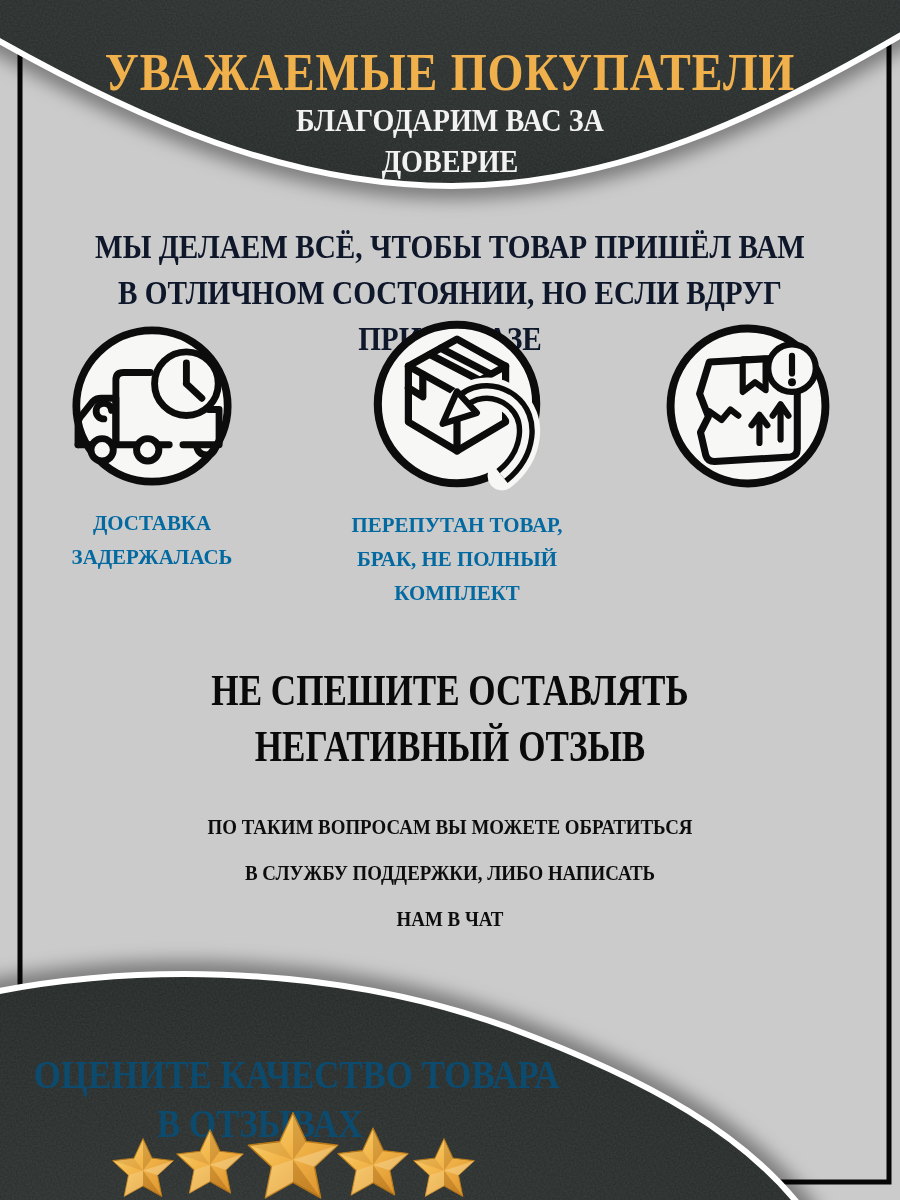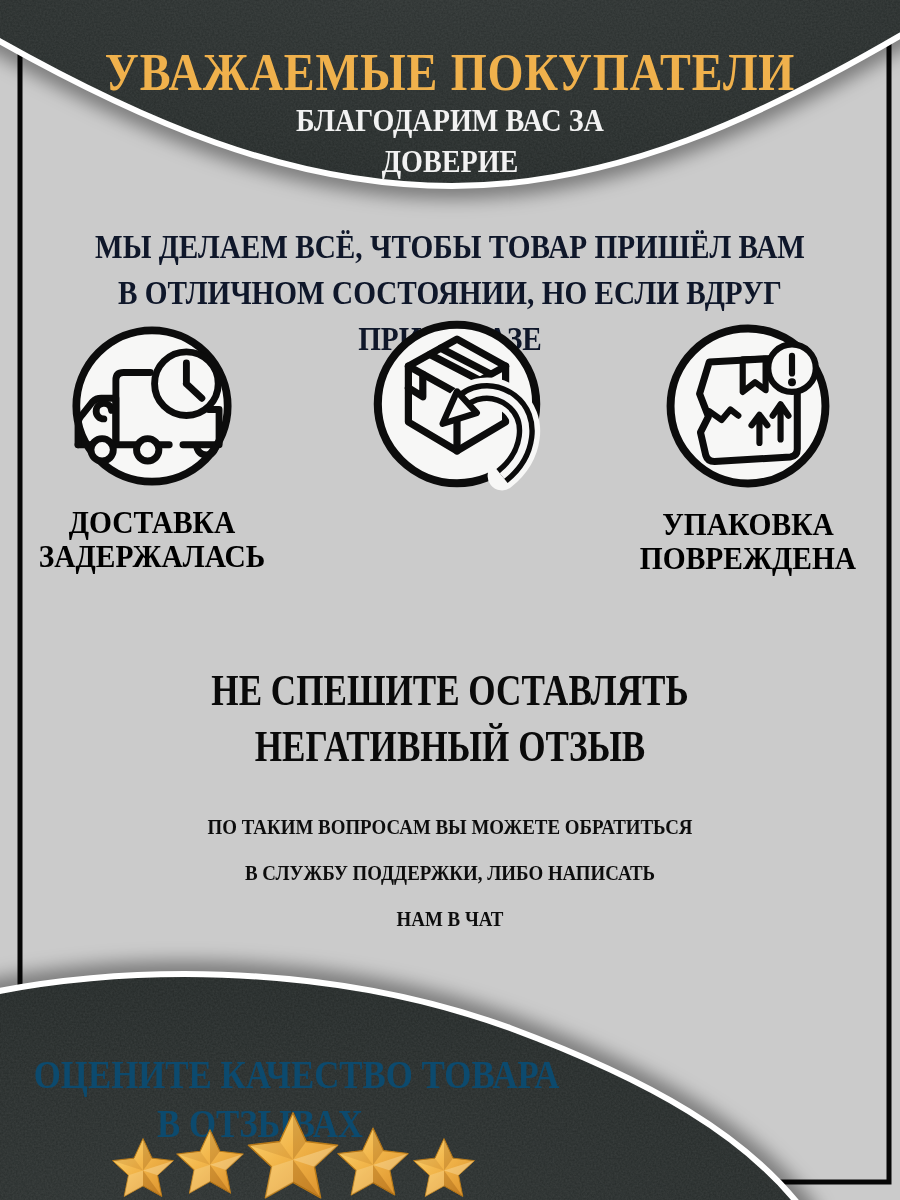--- a/index.html
+++ b/index.html
@@ -15,21 +15,21 @@
   .subtitle .line{transform:scaleX(.88);}
 
   .intro{top:204px;color:#0f172a;font-size:34px;line-height:46px;}
   .intro .line{transform:scaleX(.86);}
 
   .issue{position:absolute;width:280px;text-align:center;}
   .issue-1{left:12px;top:320px;}
   .issue-2{left:317px;top:314px;}
   .issue-3{left:608px;top:318px;}
   .icon-circle{display:block;margin:0 auto;}
-  .issue-label{margin-top:14px;color:#000000;font-weight:700;font-size:31px;line-height:34px;}
+  .issue-label{margin-top:14px;color:#0369a1;font-weight:700;font-size:22px;line-height:34px;}
   .issue-label .line{transform:scaleX(.95);}
 
   .warning{top:642px;color:#0a0a0a;font-size:45px;line-height:56px;}
   .warning .line{transform:scaleX(.78);}
 
   .support{top:784px;color:#0d0d0d;font-size:22px;line-height:46px;}
   .support .line{transform:scaleX(.86);}
 
   .footer-text{top:1030px;left:0;width:520px;color:#0c4a6e;font-size:40px;line-height:49px;}
   .footer-text .line{transform:scaleX(.87);}
@@ -149,42 +149,43 @@
         <path d="M82 38 L136 66 M70 45 L124 73"></path>
         <path d="M62 67 V92 L46 82"></path>
       </g>
       <g>
         <path d="M150 180 C180 156 186 116 160 96 C140 81 114 85 102 102" fill="none" stroke="#f7f7f6" stroke-width="32" stroke-linecap="round"></path>
         <path d="M150 180 C180 156 186 116 160 96 C140 81 114 85 102 102" fill="none" stroke="#0c0c0c" stroke-width="20"></path>
         <path d="M150 180 C180 156 186 116 160 96 C140 81 114 85 102 102" fill="none" stroke="#f7f7f6" stroke-width="8"></path>
         <polygon points="84,122 100,86 122,110" fill="#f7f7f6" stroke="#0c0c0c" stroke-width="7" stroke-linejoin="round"></polygon>
       </g>
     </svg>
+    <div class="issue-label">
+      <div class="line">ПЕРЕПУТАН ТОВАР,</div>
+      <div class="line">БРАК, НЕ ПОЛНЫЙ</div>
+      <div class="line">КОМПЛЕКТ</div>
+    </div>
   </div>
 
   <div class="issue issue-3">
     <svg class="icon-circle" width="176" height="176" viewBox="0 0 200 200">
       <circle cx="100" cy="100" r="88" fill="#f7f7f6" stroke="#0c0c0c" stroke-width="9"></circle>
       <g fill="none" stroke="#0c0c0c" stroke-width="8" stroke-linecap="round" stroke-linejoin="round">
         <path d="M56 50 L148 45 Q156 45 156 53 V149 Q156 157 148 158 L62 163 Q54 163 52 156 L46 130 L55 112 L45 86 Z"></path>
         <path d="M94 47 L120 46 V82 L108 73 L94 84 Z" stroke-width="7"></path>
         <path d="M56 106 L70 116 L80 104 L89 111" stroke-width="7"></path>
         <path d="M113 142 V114 M104 122 L113 110 L122 122" stroke-width="7"></path>
         <path d="M137 138 V102 M128 111 L137 98 L146 111" stroke-width="7"></path>
       </g>
       <g>
         <circle cx="150" cy="57" r="27" fill="#f7f7f6" stroke="#0c0c0c" stroke-width="7"></circle>
         <path d="M150 43 V63" fill="none" stroke="#0c0c0c" stroke-width="7" stroke-linecap="round"></path>
         <circle cx="150" cy="73" r="4.5" fill="#0c0c0c"></circle>
       </g>
     </svg>
-    <div class="issue-label">
-      <div class="line">УПАКОВКА</div>
-      <div class="line">ПОВРЕЖДЕНА</div>
-    </div>
   </div>
 
   <div class="abs warning">
     <div class="line">НЕ СПЕШИТЕ ОСТАВЛЯТЬ</div>
     <div class="line">НЕГАТИВНЫЙ ОТЗЫВ</div>
   </div>
 
   <div class="abs support">
     <div class="line">ПО ТАКИМ ВОПРОСАМ ВЫ МОЖЕТЕ ОБРАТИТЬСЯ</div>
     <div class="line">В СЛУЖБУ ПОДДЕРЖКИ, ЛИБО НАПИСАТЬ</div>

